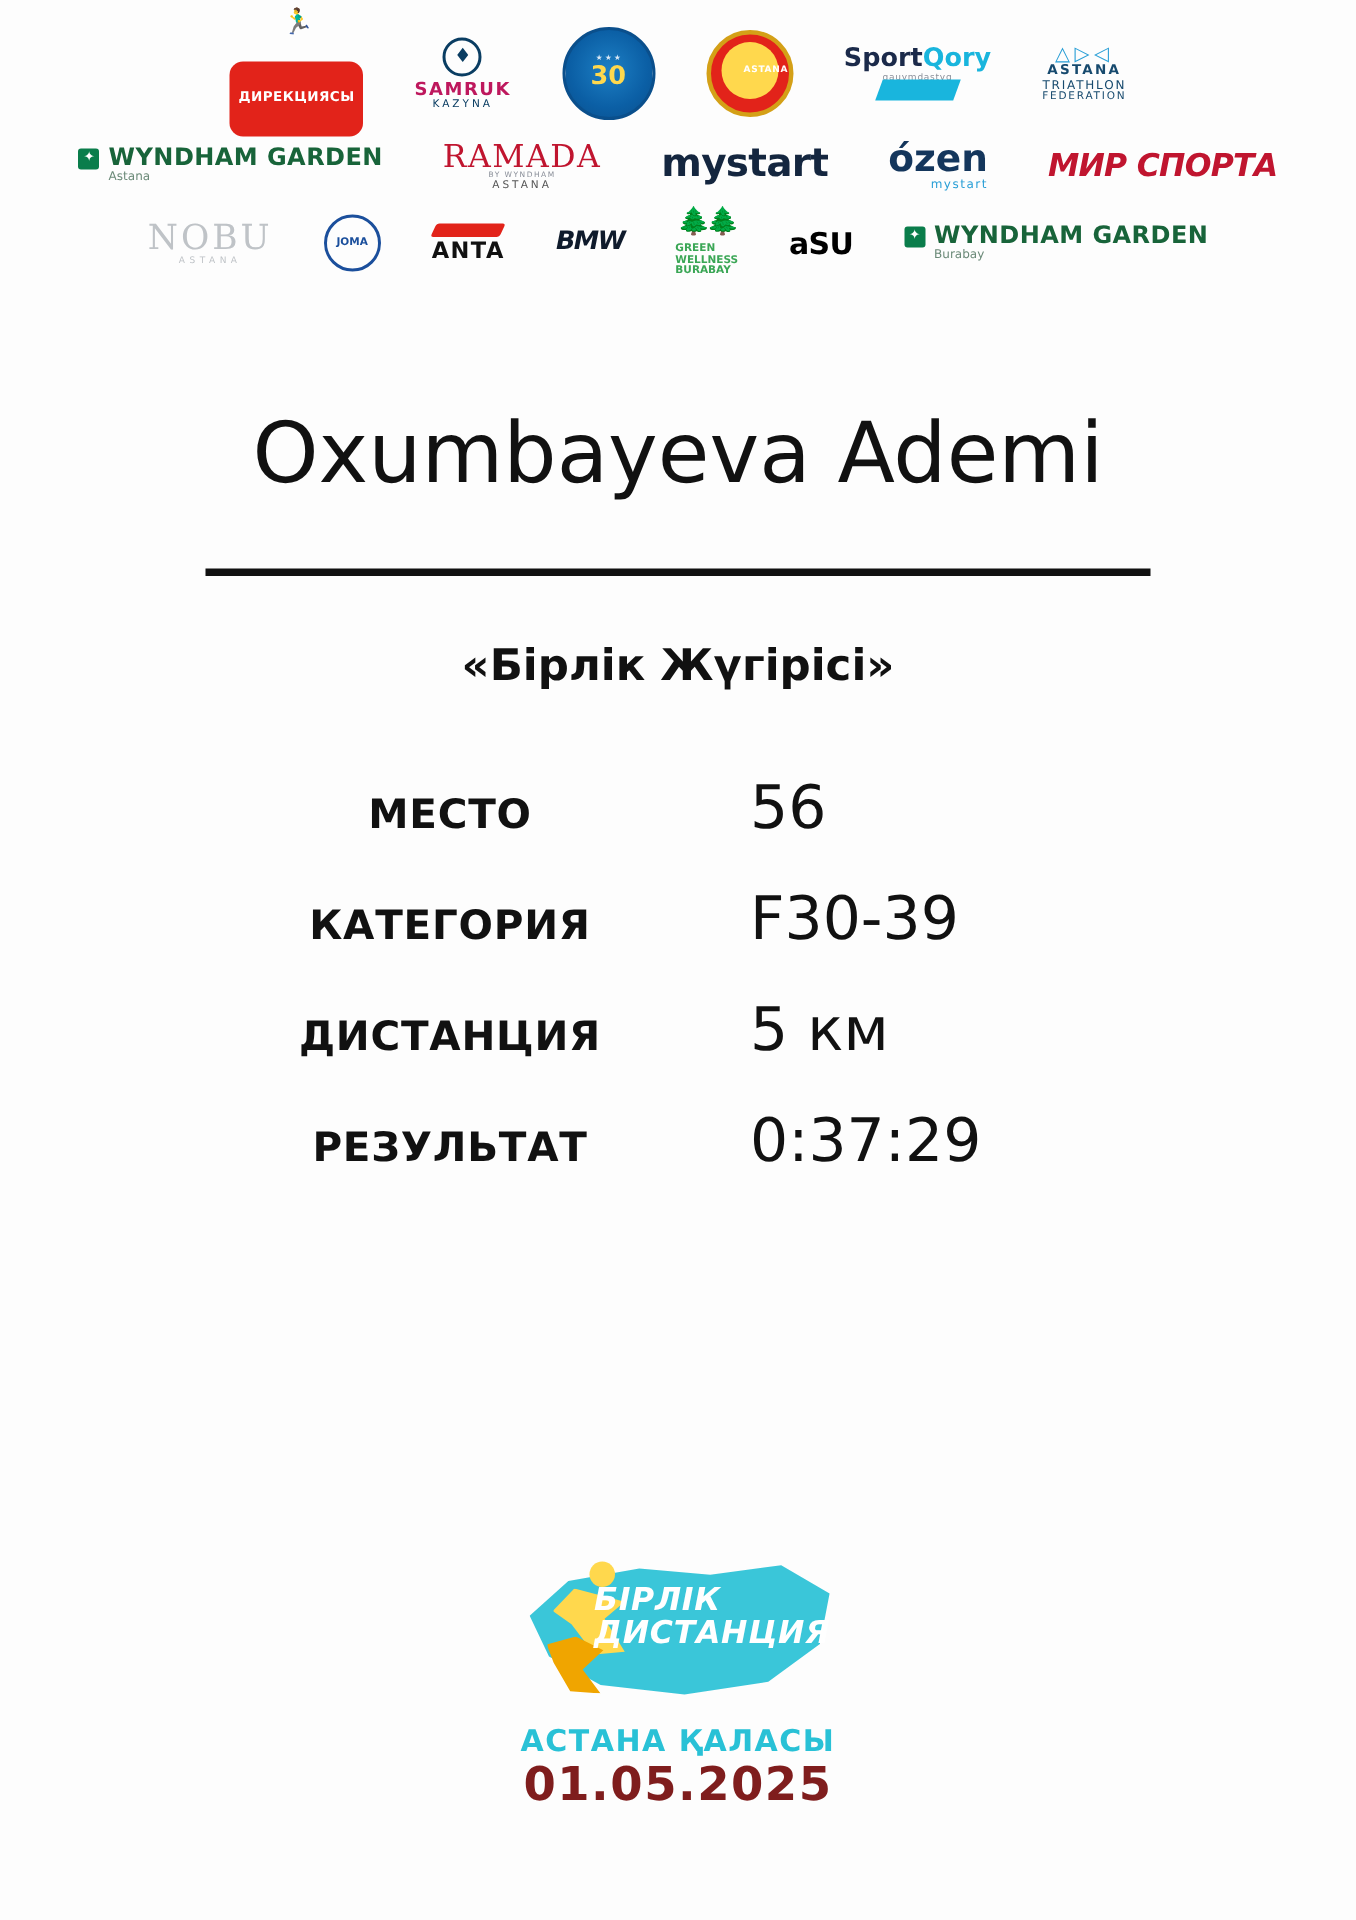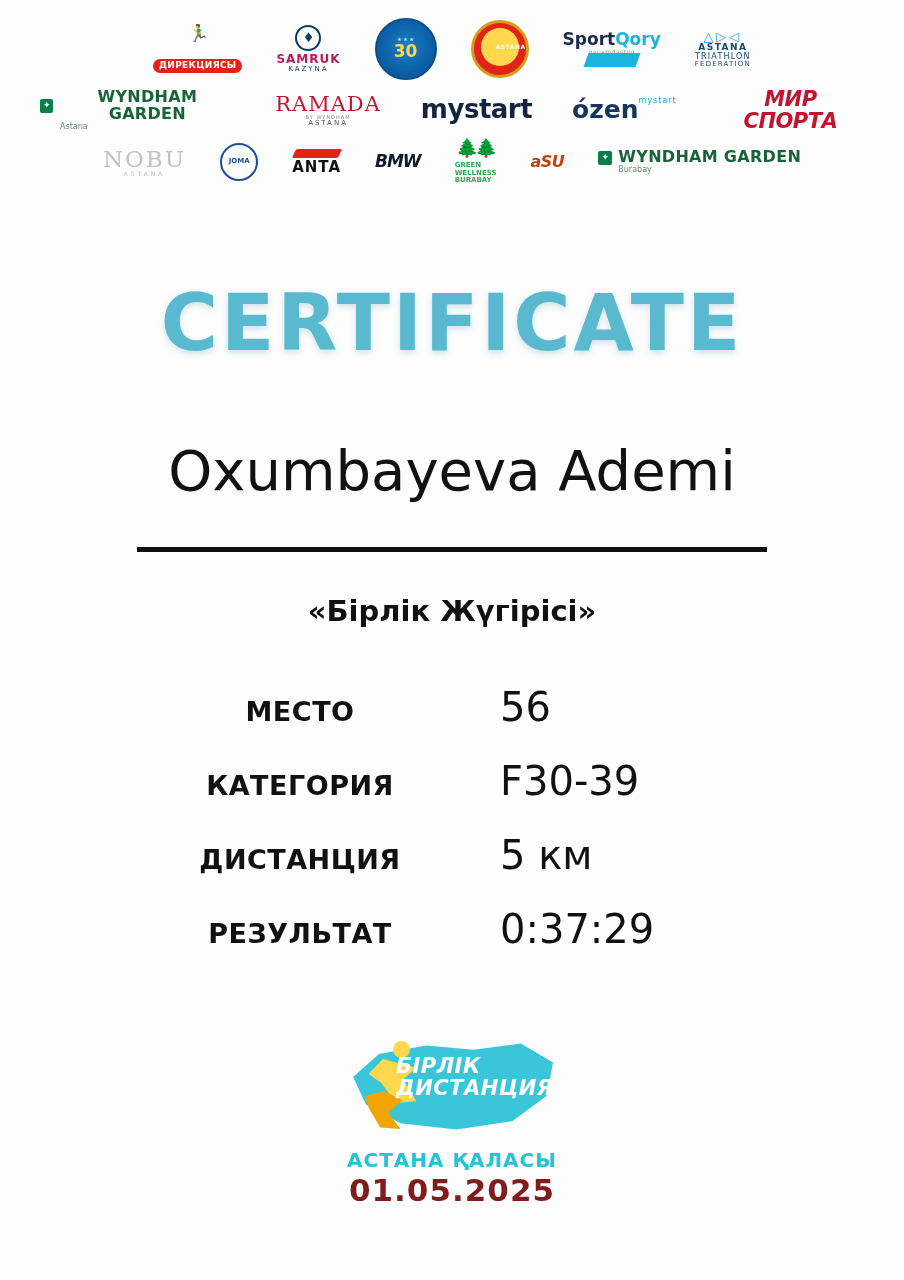--- a/index.html
+++ b/index.html
@@ -36,21 +36,21 @@
   }
 
   
   .r1 { height: 62px; gap: 34px; }
   .logo-direk {
     display: flex; align-items: center; gap: 2px;
   }
   .direk-figs { font-size: 17px; letter-spacing: -2px; }
   .direk-text {
     background: #e2231a; color: #fff; font-weight: bold;
-    font-size: 9px; padding: 2px 6px; border-radius: 9px;
+    font-size: 9px; padding: 20px 6px; border-radius: 9px;
     margin-top: 14px; letter-spacing: .3px;
   }
   .samruk {
     display: flex; flex-direction: column; align-items: center;
   }
   .samruk-mark {
     width: 26px; height: 26px; border-radius: 50%;
     border: 2px solid #0a3d62;
     display: flex; align-items: center; justify-content: center;
     color: #0a3d62; font-size: 13px;
@@ -115,40 +115,40 @@
   }
   .wyn-text { font-size: 16px; font-weight: bold; color: #18643a; letter-spacing: .3px; }
   .wyn-sub { font-size: 8px; color: #6b8a78; margin-left: 20px; }
 
   .ramada { display: flex; flex-direction: column; align-items: center; }
   .ramada-text { font-size: 21px; color: #c0152f; font-family: "DejaVu Serif", serif; letter-spacing: 1px;}
   .ramada-sub { font-size: 5px; color: #8a8f99; letter-spacing: 1px; }
   .ramada-sub2 { font-size: 7px; color: #555; letter-spacing: 2px; }
 
   .mystart { font-size: 26px; font-weight: bold; color: #14263f; letter-spacing: -.5px; }
-  .ozen { display:flex; flex-direction: row; align-items:flex-start; }
+  .ozen { display:flex; flex-direction: column; align-items:flex-end; }
   .ozen-t { font-size: 25px; font-weight: bold; color: #14365c; }
   .ozen-s { font-size: 8px; color: #2a9fd6; letter-spacing: 1px; }
   .mirsporta { font-size: 21px; font-weight: bold; color: #c0152f; font-style: italic; letter-spacing: -.5px;}
 
   
   .r3 { height: 44px; gap: 34px; }
   .nobu { display:flex; flex-direction:column; align-items:center; color:#bfc3c7;}
   .nobu-t { font-size: 23px; font-family: "DejaVu Serif", serif; letter-spacing: 2px;}
   .nobu-s { font-size: 6px; letter-spacing: 3px; }
   .joma { width: 38px; height: 38px; border-radius: 50%; border: 2px solid #1b4f9c;
           display:flex; align-items:center; justify-content:center; color:#1b4f9c; font-size:7px; font-weight:bold;}
   .anta { display:flex; flex-direction:column; align-items:center;}
   .anta-bar { width: 46px; height: 9px; background: #e2231a; transform: skewX(-25deg); border-radius:2px;}
   .anta-t { font-size: 15px; font-weight: bold; color:#111; letter-spacing: 1px; margin-top:2px;}
   .bmw { font-size: 17px; font-weight: bold; font-style: italic; color: #0f1b2c; letter-spacing:-1px;}
   .greenw { display:flex; align-items:center; gap:4px; }
   .gw-trees { color: #3aa655; font-size: 18px; letter-spacing: -3px; }
   .gw-text { font-size: 7px; font-weight: bold; color: #3aa655; line-height: 1.1; text-align:left;}
-  .asu { font-size: 16px; font-weight: bold; color: #c2410c; letter-spacing:-.5px;font-style:italic; }
+  .asu { font-size: 20px; font-weight: bold; color: #000000; letter-spacing:-.5px; }
 
   
   .cert-title {
     text-align: center;
     font-size: 78px;
     font-weight: bold;
     color: #5bb9cf;
     letter-spacing: 3px;
     margin-top: 78px;
     text-shadow: 0 3px 6px rgba(120,180,200,.35);
@@ -364,21 +364,20 @@
       <div class="sponsor wyndham">
         <div class="wyndham-main">
           <span class="wyn-sq">✦</span>
           <span class="wyn-text">WYNDHAM GARDEN</span>
         </div>
         <span class="wyn-sub">Burabay</span>
       </div>
     </div>
   </div>
 
-  <div class="cert-title">CERTIFICATE</div>
 
   <div class="name">Oxumbayeva Ademi</div>
   <div class="divider"></div>
 
   <div class="event">«Бірлік Жүгірісі»</div>
 
   <div class="rows">
     <div class="row">
       <span class="label">МЕСТО</span>
       <span class="value">56</span>

